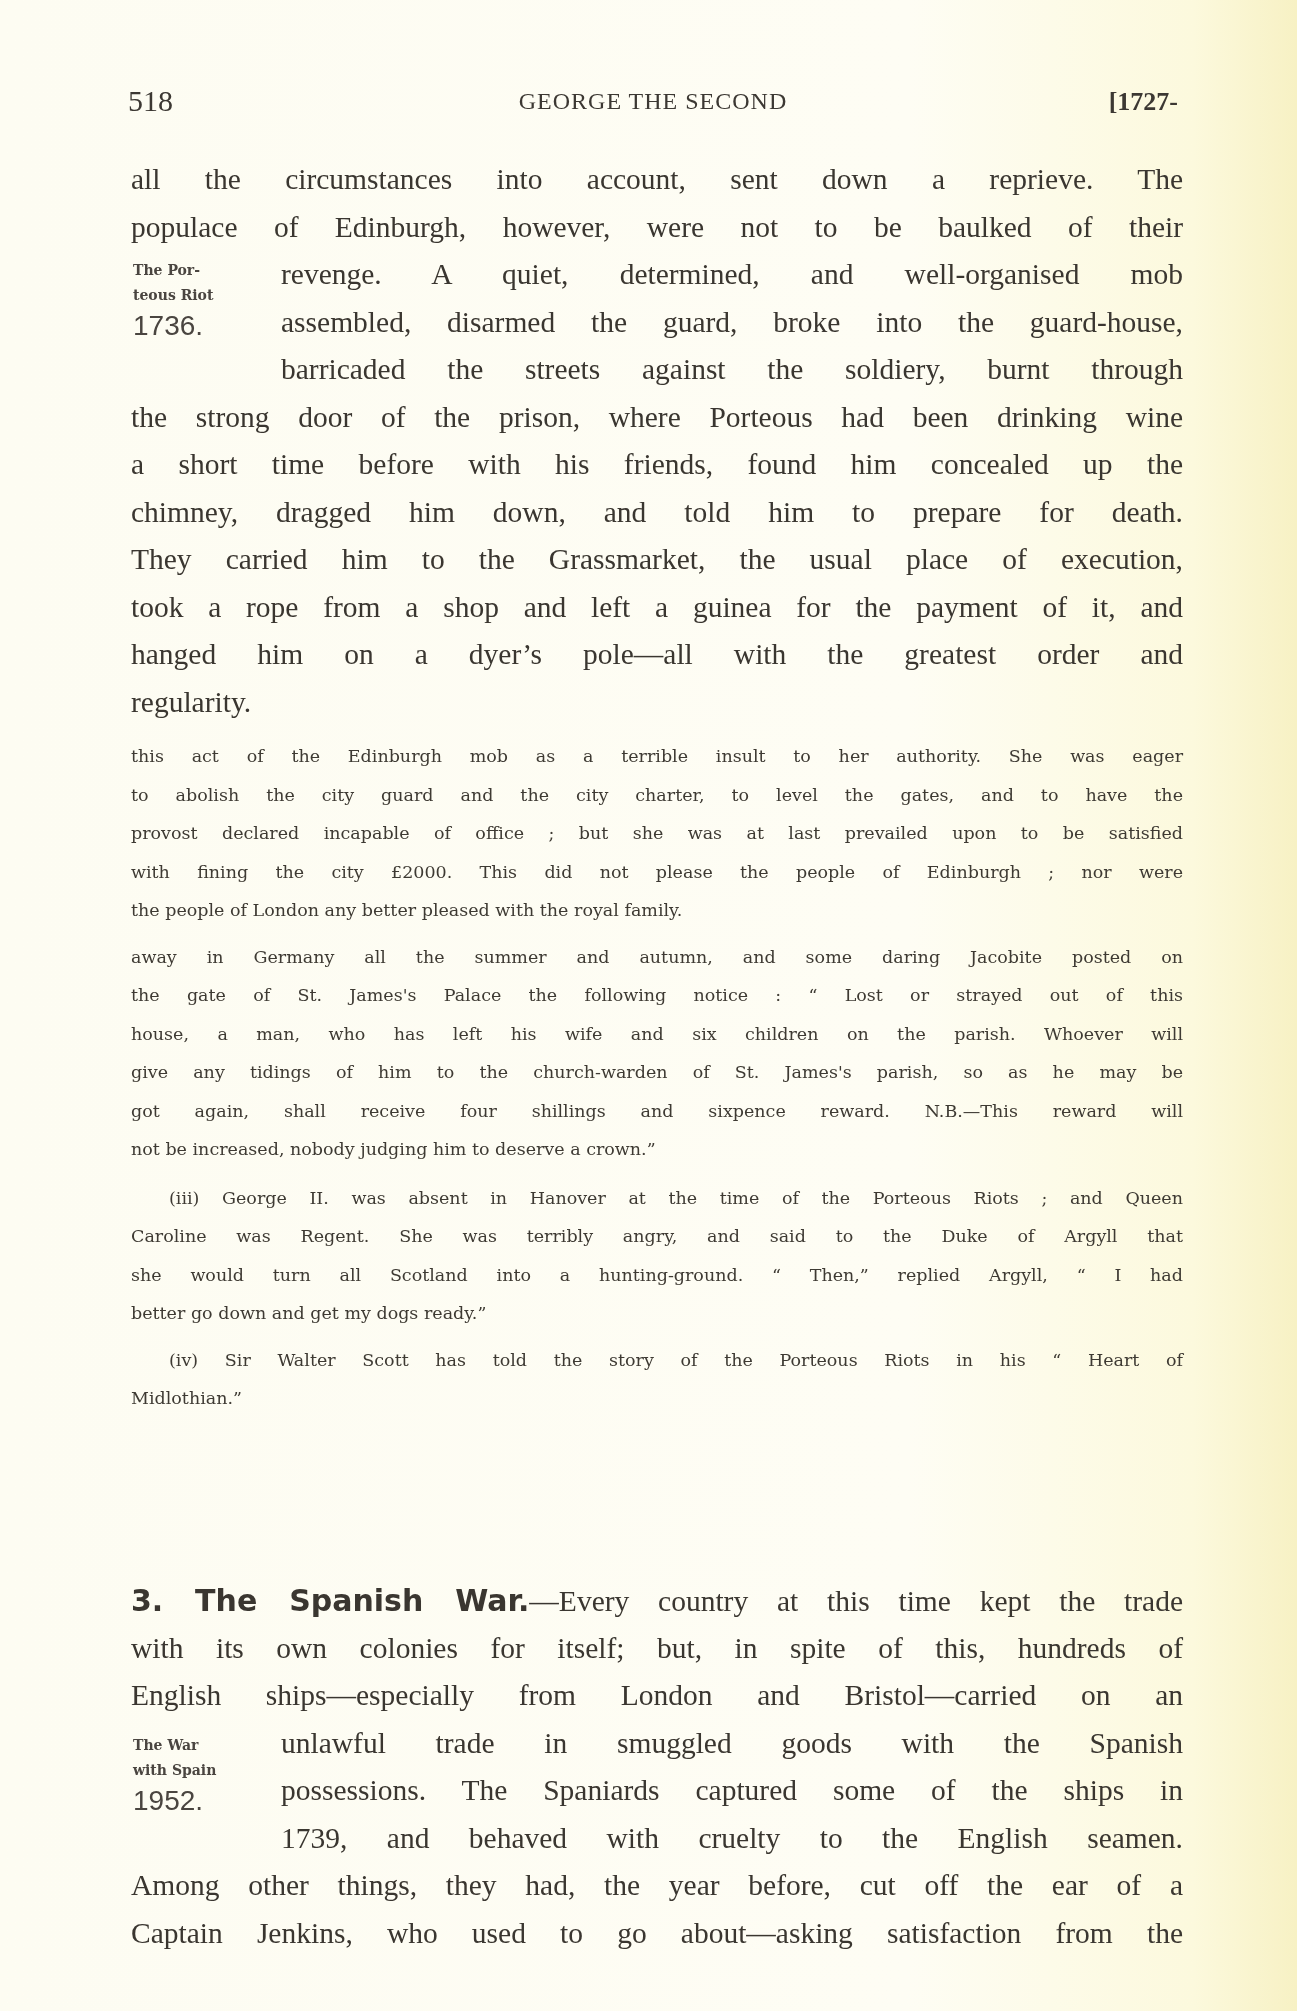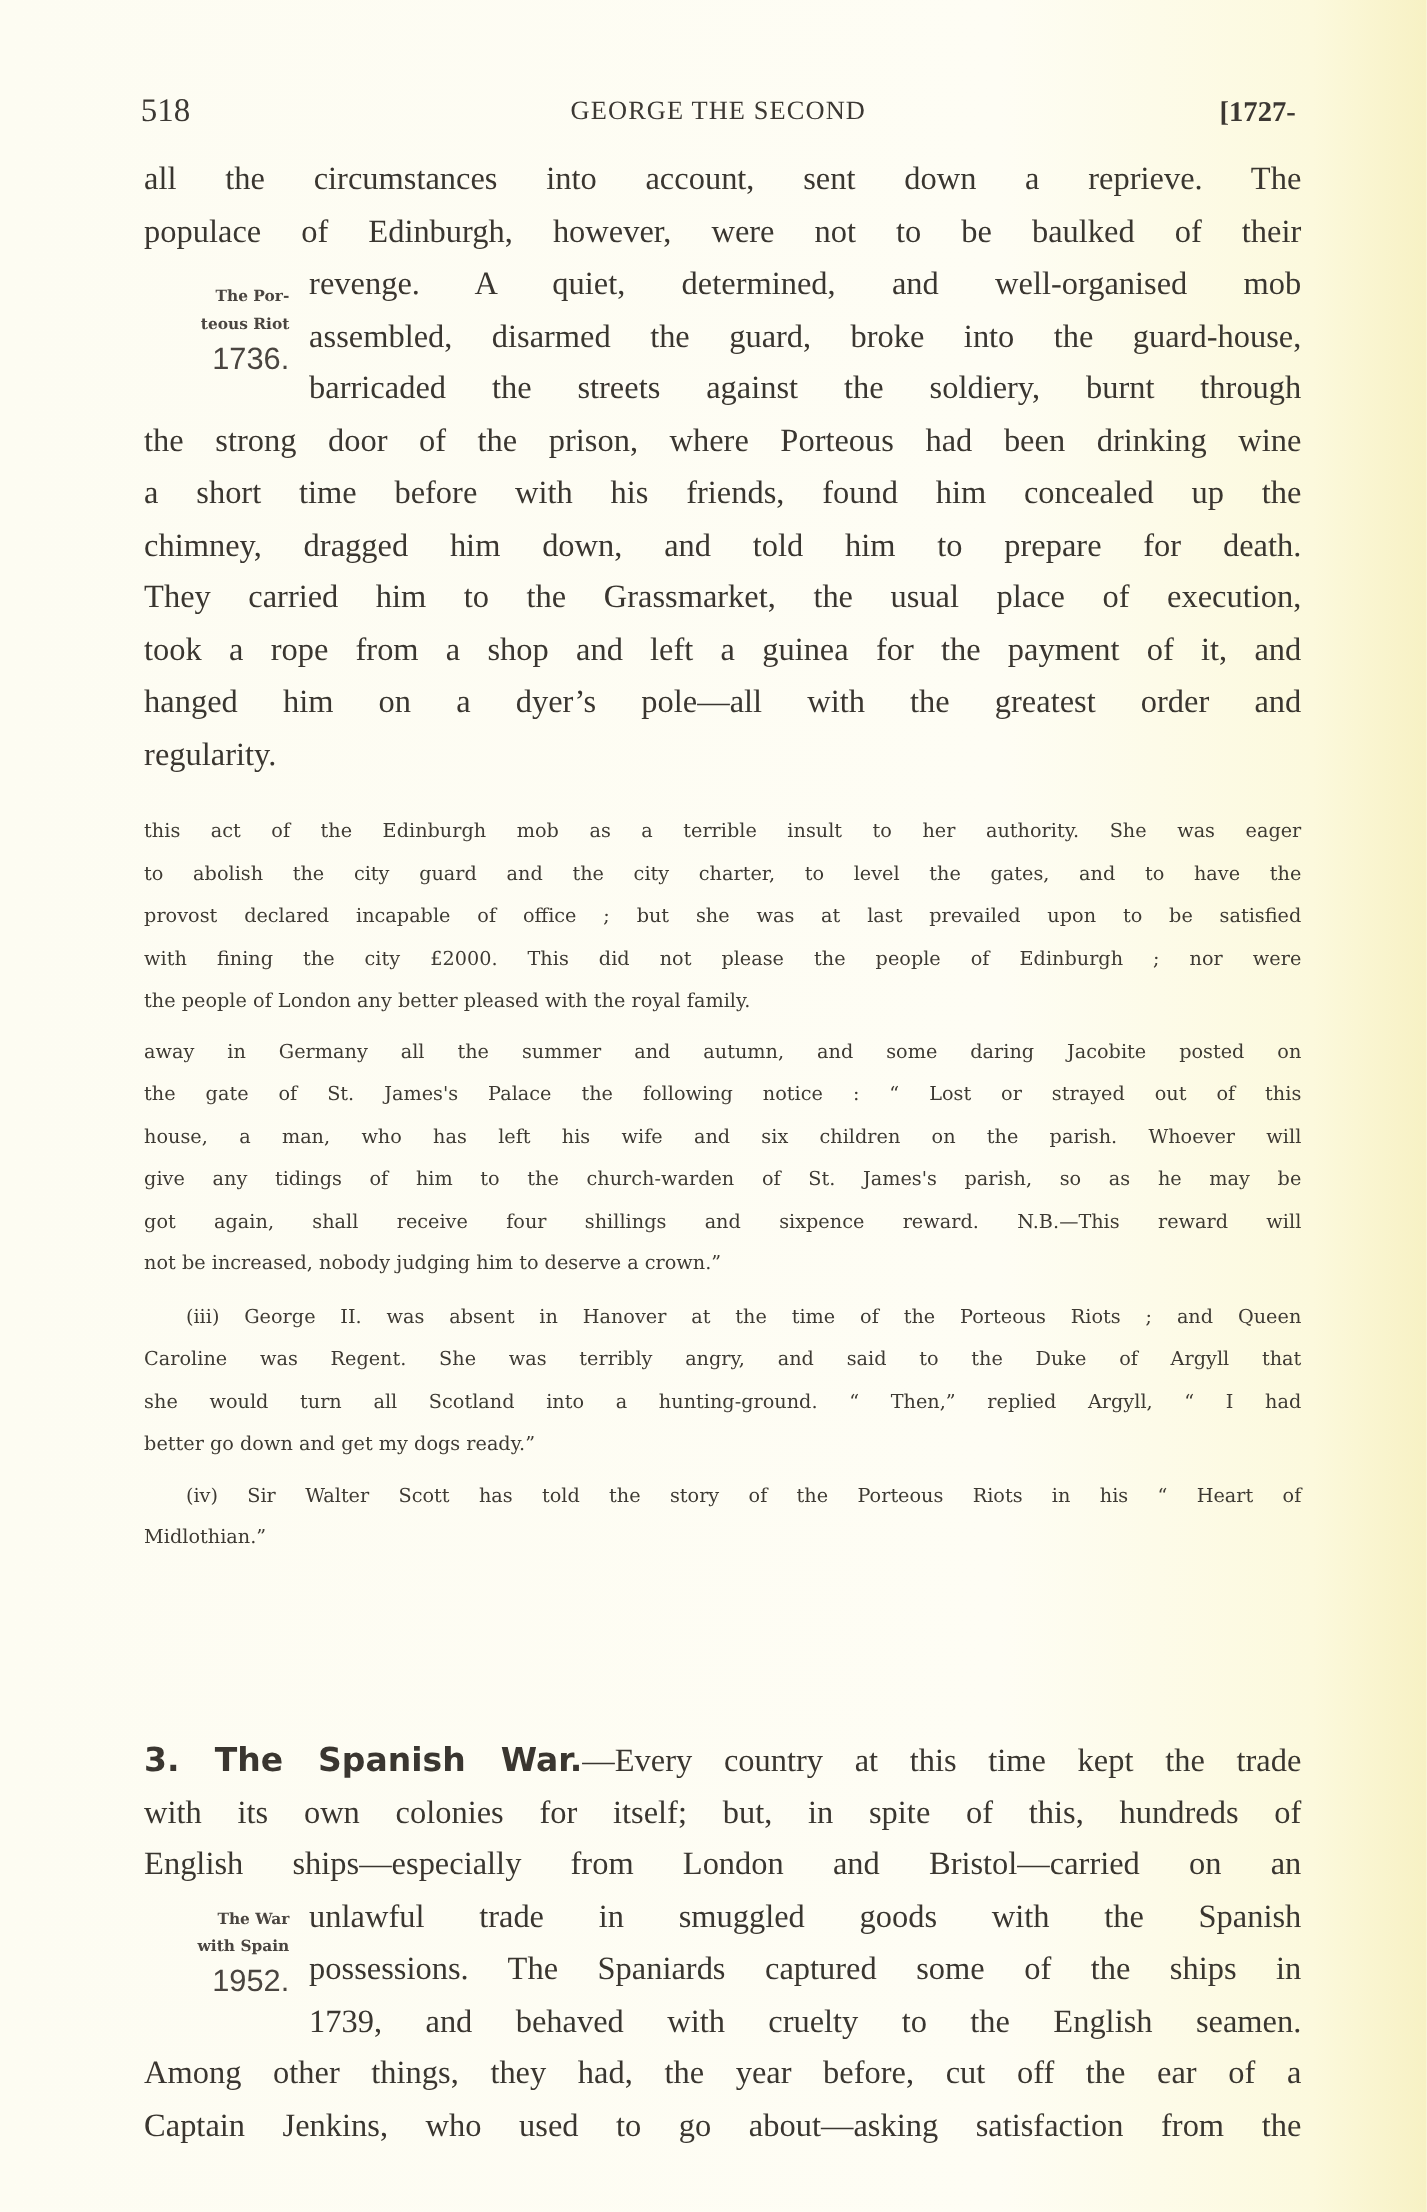--- a/index.html
+++ b/index.html
@@ -9,26 +9,26 @@
     font-family: "DejaVu Serif", "Liberation Serif", serif;
     color: #2e2a24;
     position: relative;
   }
   .page { position: absolute; left: 0; top: 0; width: 1297px; height: 2011px; }
   .running-head { position: absolute; top: 84px; left: 128px; width: 1050px; height: 40px; font-family: "Liberation Serif", serif; }
   .running-head .pg { position: absolute; left: 0; top: 0; font-size: 30px; color: #3c3833; }
   .running-head .title { position: absolute; left: 0; right: 0; top: 4px; text-align: center; font-size: 24px; letter-spacing: 1px; color: #3c3833; }
   .running-head .date { position: absolute; right: 0; top: 3px; font-size: 26px; font-weight: bold; color: #3c3833; }
 
-  .body-text { position: absolute; left: 131px; width: 1052px; font-size: 29.5px; line-height: 47.5px; font-family: "Liberation Serif", serif; color: #3a3630; }
+  .body-text { position: absolute; left: 131px; width: 1052px; font-size: 29.5px; line-height: 47.5px; font-family: "Liberation Serif", serif; color: #3a3630; margin-top: 16px; }
   .line { display: block; white-space: nowrap; text-align: justify; text-align-last: justify; height: 47.5px; }
   .line.last { text-align-last: left; }
   .line.indent { padding-left: 150px; }
 
-  .sidenote { position: absolute; font-family: "DejaVu Serif", serif; font-weight: bold; color: #4a4540; text-align: right; width: 130px; }
+  .sidenote { position: absolute; font-family: "DejaVu Serif", serif; font-weight: bold; color: #4a4540; text-align: left; width: 130px; }
   .sidenote .s { display: block; font-size: 14px; line-height: 25px; }
   .sidenote .y { display: block; font-size: 28px; line-height: 36px; font-weight: normal; font-family: "Liberation Sans", sans-serif; }
 
   .notes { position: absolute; left: 131px; width: 1052px; font-family: "DejaVu Serif", serif; font-size: 17.5px; line-height: 38.5px; color: #3e3a33; }
   .note { margin-bottom: 8px; }
   .note .nl { display: block; white-space: nowrap; text-align: justify; text-align-last: justify; height: 38.5px; }
   .note .nl.first { padding-left: 38px; }
   .note .nl.last { text-align-last: left; }
 
   .section { position: absolute; left: 131px; width: 1052px; font-family: "Liberation Serif", serif; font-size: 29.5px; line-height: 47.5px; color: #3a3630; }

